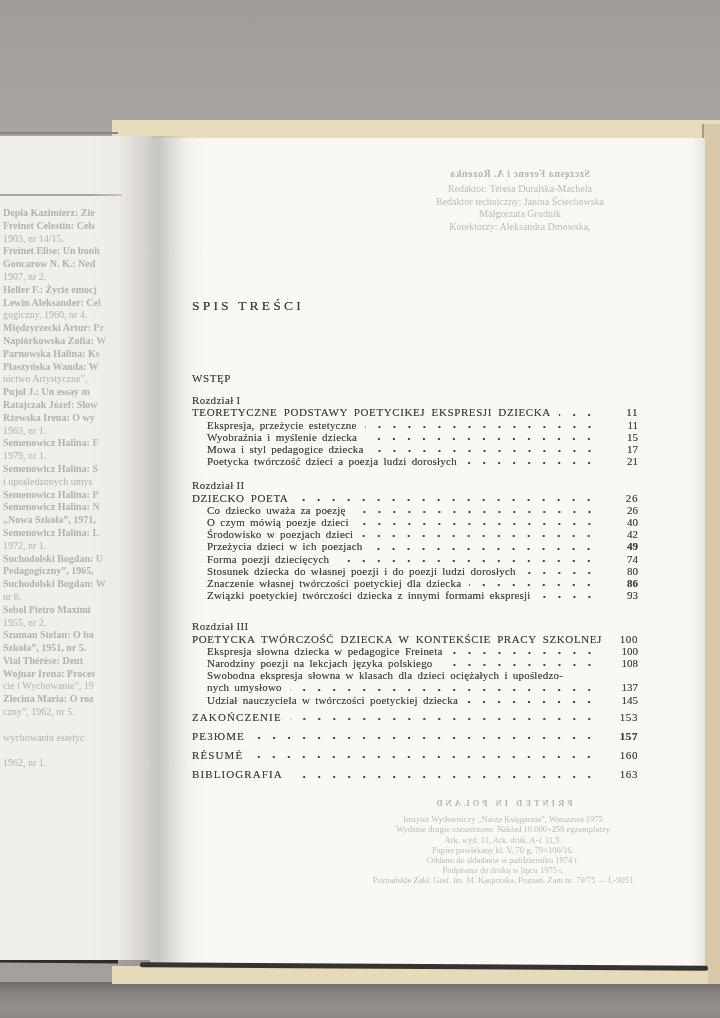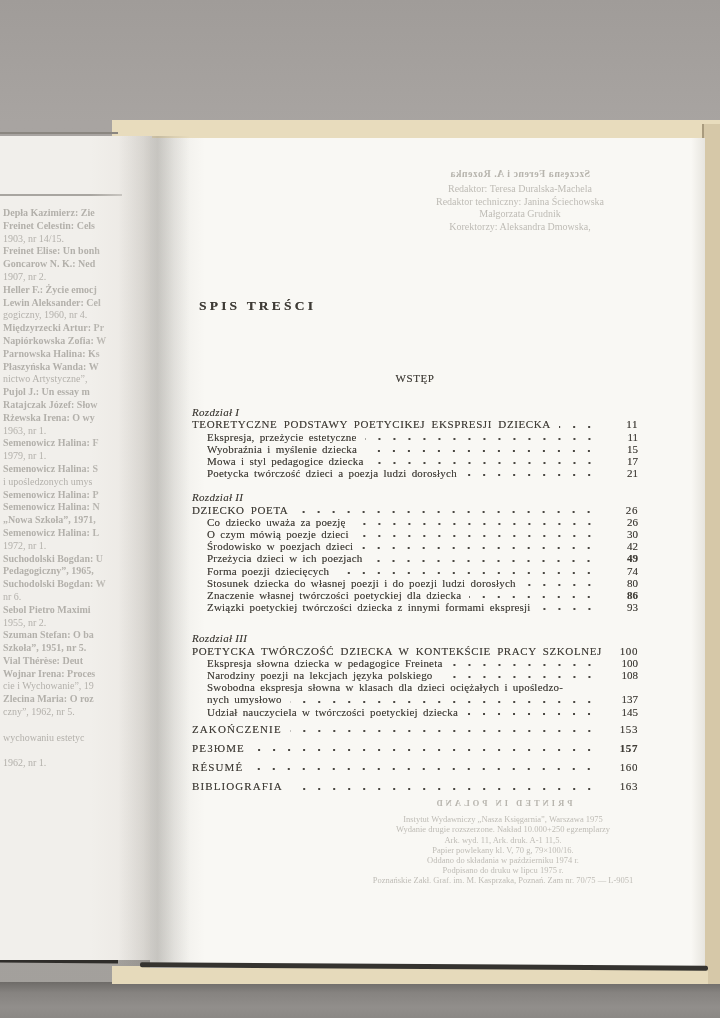--- a/index.html
+++ b/index.html
@@ -38,36 +38,36 @@
   .spine-shade{position:absolute;left:118px;top:136px;width:72px;height:830px;pointer-events:none;
     background:linear-gradient(to right,rgba(60,56,50,0) 0%,rgba(60,56,50,.10) 35%,rgba(60,56,50,.20) 55%,rgba(60,56,50,.08) 78%,rgba(60,56,50,0) 100%);}
   
   .faint-top{position:absolute;left:200px;top:30px;width:340px;text-align:center;
     font-size:10px;line-height:12.4px;color:#aeaba4;opacity:.78;filter:blur(.45px);}
   .faint-top .ft0{font-weight:700;letter-spacing:.5px;transform:scaleX(-1);margin-bottom:3px;color:#a5a29a;}
   .faint-bottom{position:absolute;left:188px;top:660px;width:330px;text-align:center;
     font-size:8.5px;line-height:10.2px;color:#b0ada6;opacity:.8;filter:blur(.4px);white-space:nowrap;}
   .faint-bottom .fb0{letter-spacing:3px;font-weight:700;transform:scaleX(-1);margin-bottom:6px;color:#a8a59d;}
   
-  .page-title{position:absolute;left:49px;top:160px;font-size:13.5px;font-weight:bold;
+  .page-title{position:absolute;left:42px;top:160px;font-size:13.5px;font-weight:normal;
     letter-spacing:3.2px;color:#3e3b35;text-shadow:0 0 .5px rgba(62,59,53,.6);}
   .toc{position:absolute;left:42px;top:234px;width:446px;color:#413e38;
     font-size:11px;line-height:12.2px;text-shadow:0 0 .5px rgba(65,62,56,.55);}
   .row{display:flex;align-items:baseline;}
   .row .label{white-space:nowrap;}
   .leader{flex:1;height:4px;align-self:flex-end;margin:0 6px 2px 8px;
     background-image:radial-gradient(circle at 2px 2px,#4a4742 1.05px,rgba(0,0,0,0) 1.5px);
     background-size:15px 4px;background-repeat:repeat-x;background-position:right center;min-width:0;}
   .num{width:30px;text-align:right;white-space:nowrap;}
   .num.bold{font-weight:bold;}
   .caps{letter-spacing:.6px;word-spacing:3px;}
-  .ital{font-style:italic;letter-spacing:.3px;}
+  .ital{letter-spacing:.3px;}
   .entry{padding-left:15px;}
   .entry .label{letter-spacing:.2px;word-spacing:2.2px;}
-  .wstep{margin-bottom:22px;justify-content:center;}
+  .wstep{margin-bottom:10px;}
   .sec-m1{margin-top:12px;}
   .sec-m2{margin-top:19px;}
   .tail{margin-top:5px;}
   .tail .row{margin-bottom:7px;}
   .tail .label{letter-spacing:1.1px;}
 </style>
 </head>
 <body>
 
 <div class="root">
@@ -184,21 +184,21 @@
             <span class="num">26</span>
           </div>
           <div class="row entry">
             <span class="label">Co dziecko uważa za poezję</span>
             <div class="leader"></div>
             <span class="num">26</span>
           </div>
           <div class="row entry">
             <span class="label">O czym mówią poezje dzieci</span>
             <div class="leader"></div>
-            <span class="num">30</span>
+            <span class="num">40</span>
           </div>
           <div class="row entry">
             <span class="label">Środowisko w poezjach dzieci</span>
             <div class="leader"></div>
             <span class="num">42</span>
           </div>
           <div class="row entry">
             <span class="label">Przeżycia dzieci w ich poezjach</span>
             <div class="leader"></div>
             <span class="num bold">49</span>

